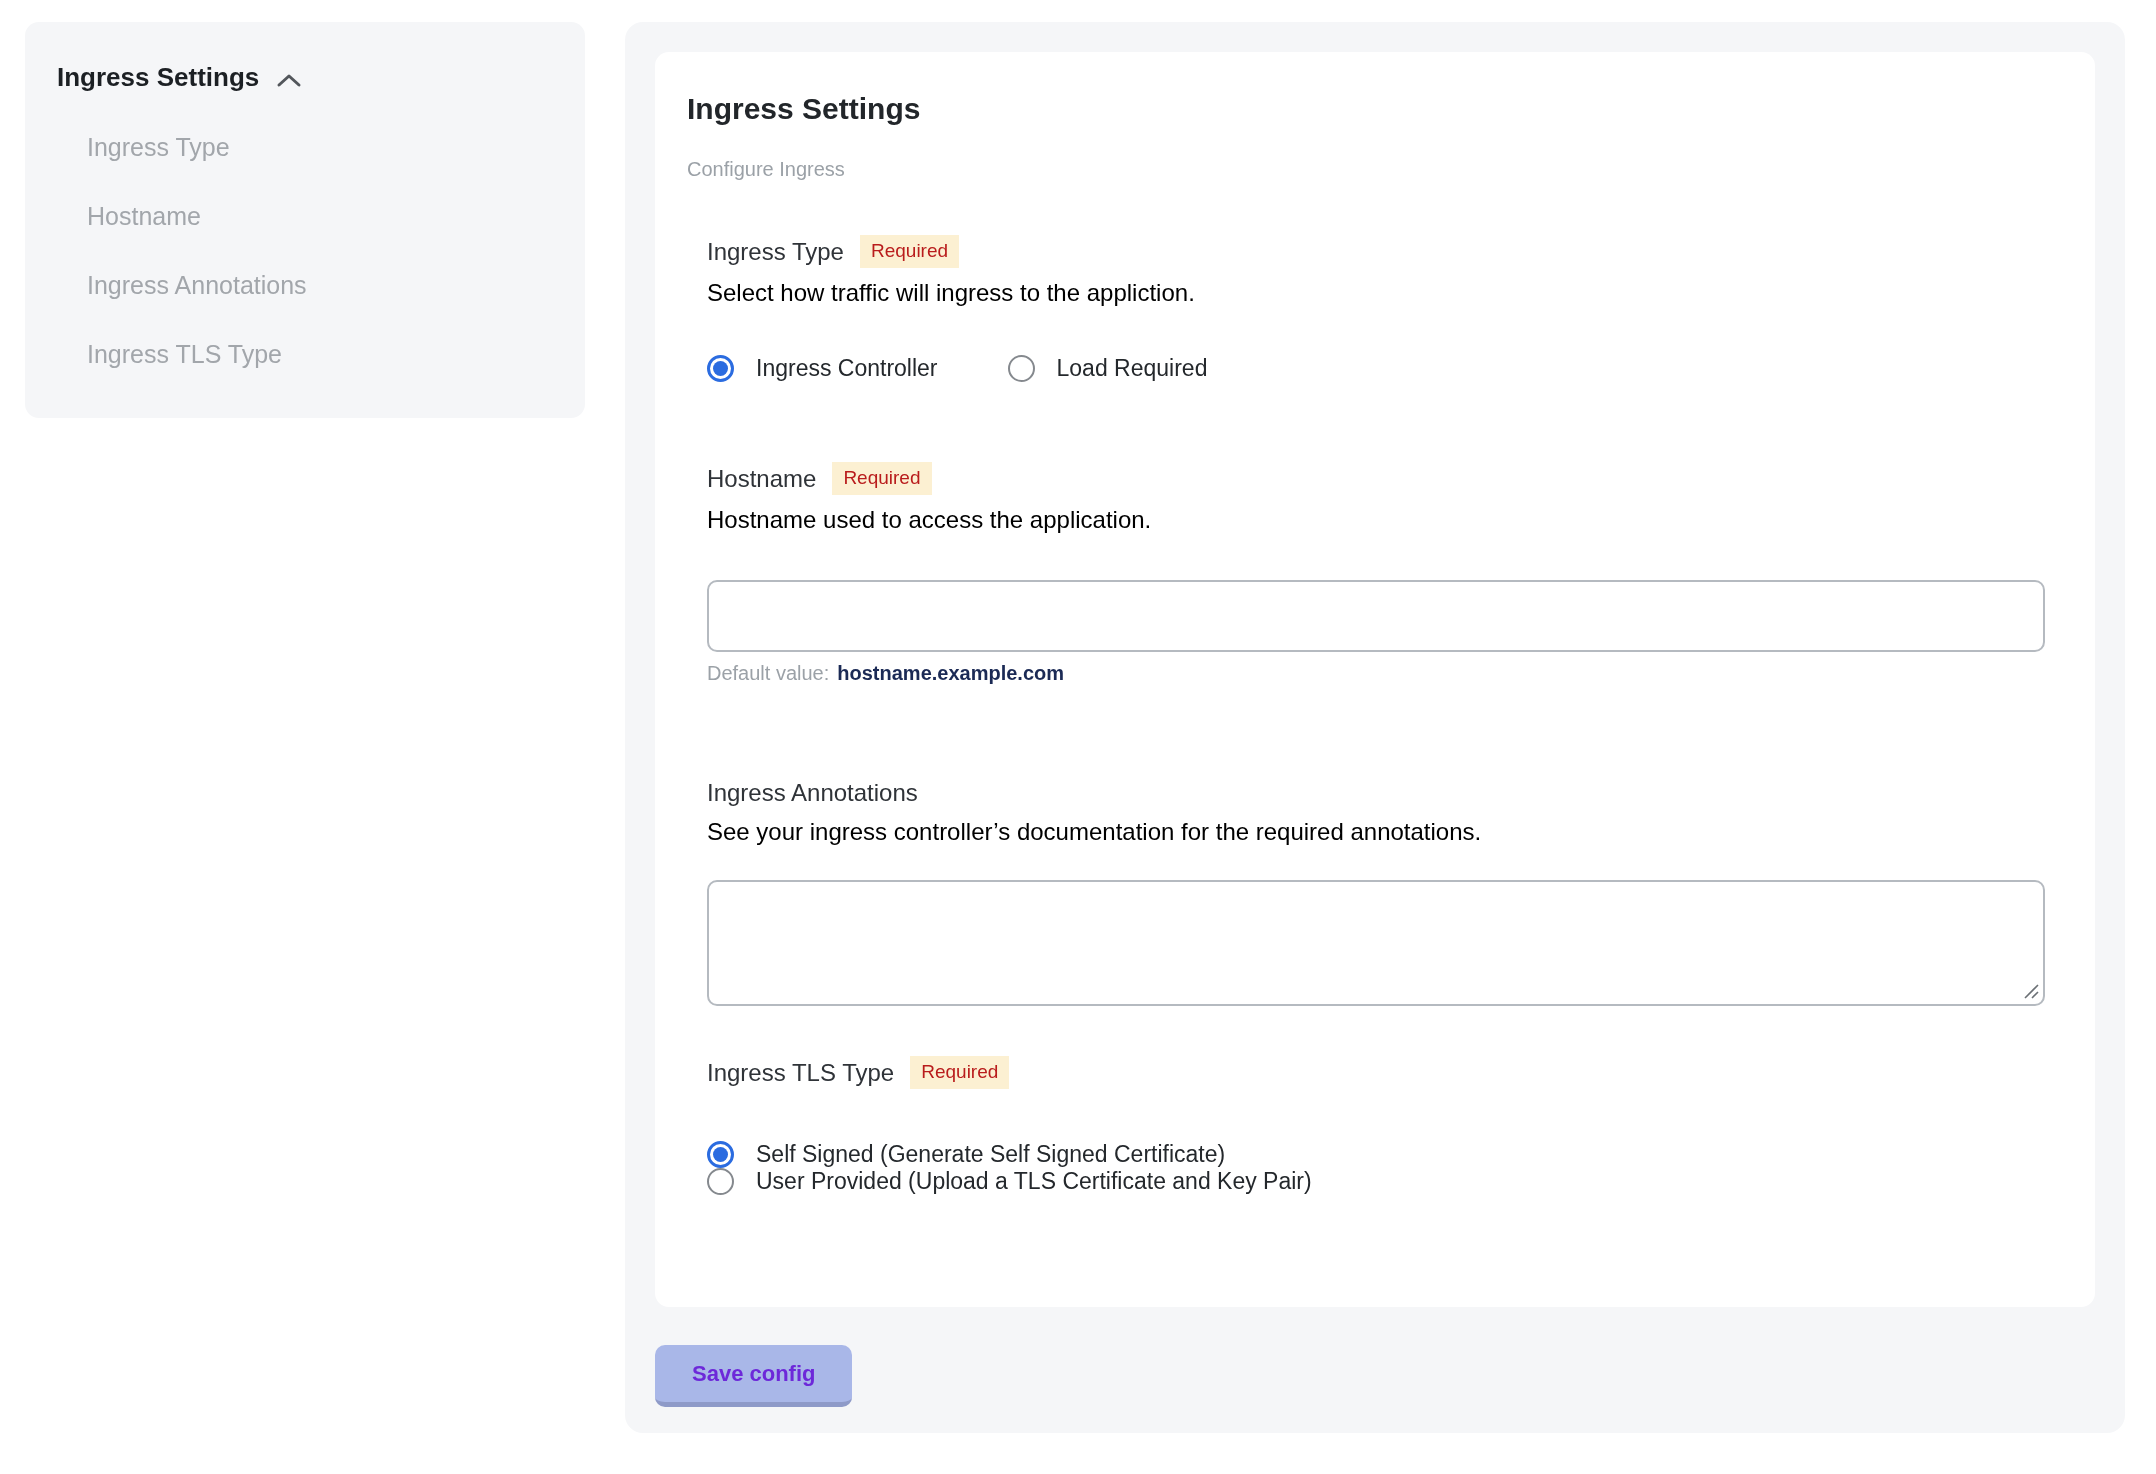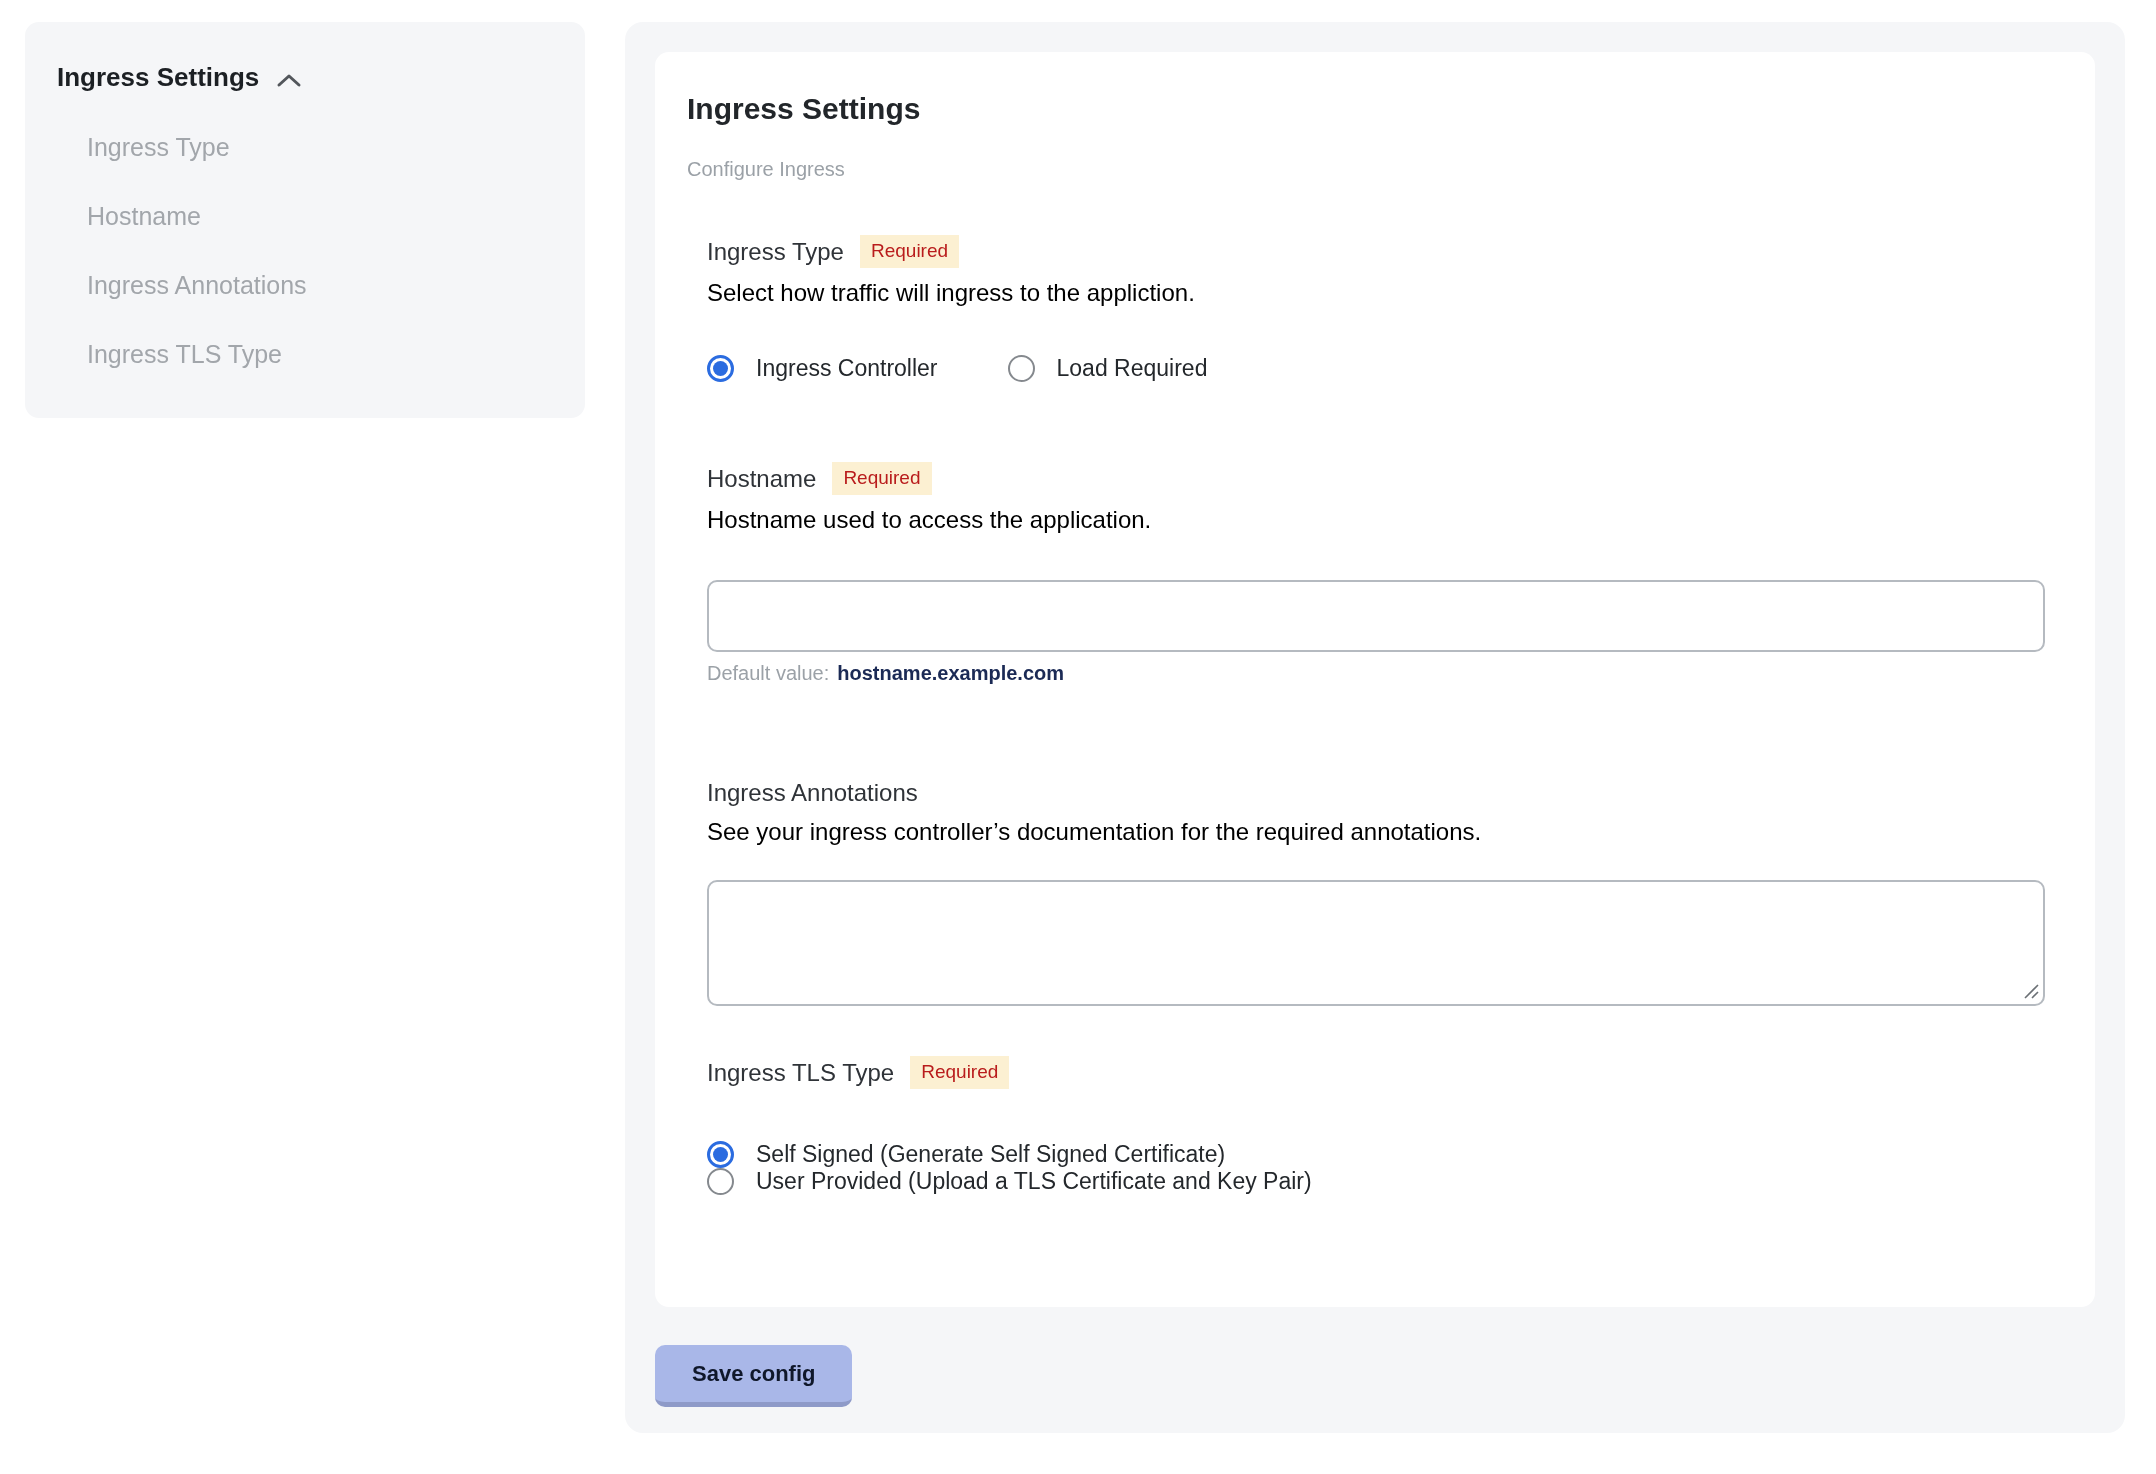--- a/index.html
+++ b/index.html
@@ -124,21 +124,21 @@
   }
 
   
   .save-btn {
     margin-top: 38px;
     margin-left: 0;
     background: #a9b7e8;
     border: none;
     border-bottom: 5px solid #8e9ac8;
     border-radius: 10px;
-    color: #0f172a;
+    color: #6d28d9;
     font-size: 22px;
     font-weight: bold;
     font-family: "Liberation Sans", "DejaVu Sans", sans-serif;
     padding: 16px 37px 15px 37px;
     cursor: pointer;
   }
 </style>
 </head>
 <body>
 

